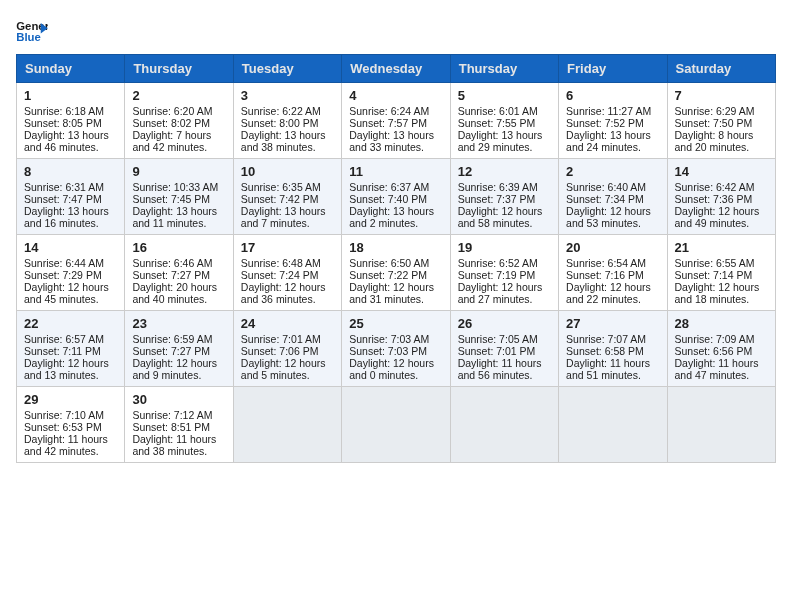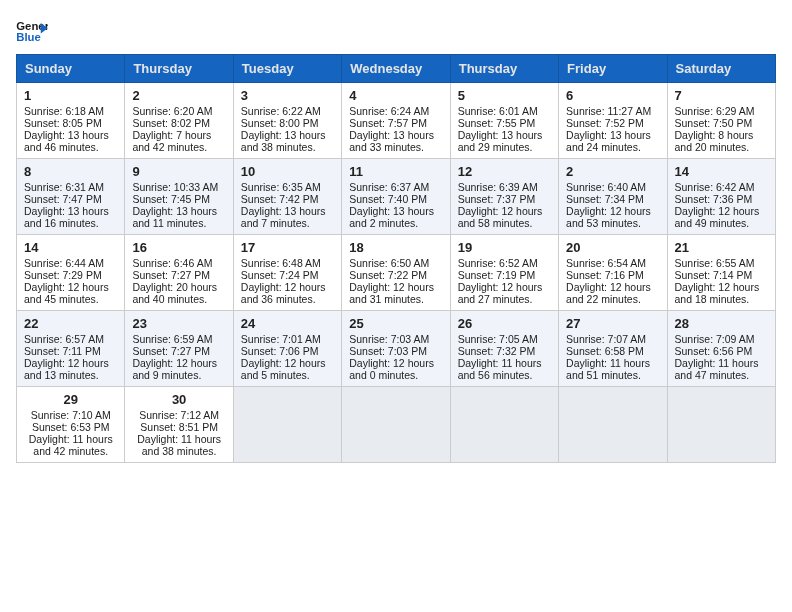--- a/index.html
+++ b/index.html
@@ -68,21 +68,20 @@
       font-size: 13px;
       font-weight: bold;
       display: block;
       margin-bottom: 2px;
     }
     .empty-cell {
       background: #e8ecf0 !important;
     }
     .last-row td {
       height: 70px;
-      text-align: center;
     }
   </style>
 </head>
 <body>
 
 <div class="header">
   <div class="logo">
     <svg class="logo-icon" viewBox="0 0 36 32">
       <rect x="0" y="0" width="36" height="32" fill="none"></rect>
 
@@ -264,21 +263,21 @@
         </td>
         <td>
           <span class="day-num">25</span>
           <div>Sunrise: 7:03 AM</div>
           <div>Sunset: 7:03 PM</div>
           <div>Daylight: 12 hours and 0 minutes.</div>
         </td>
         <td>
           <span class="day-num">26</span>
           <div>Sunrise: 7:05 AM</div>
-          <div>Sunset: 7:32 PM</div>
+          <div>Sunset: 7:01 PM</div>
           <div>Daylight: 11 hours and 56 minutes.</div>
         </td>
         <td>
           <span class="day-num">27</span>
           <div>Sunrise: 7:07 AM</div>
           <div>Sunset: 6:58 PM</div>
           <div>Daylight: 11 hours and 51 minutes.</div>
         </td>
         <td>
           <span class="day-num">28</span>

